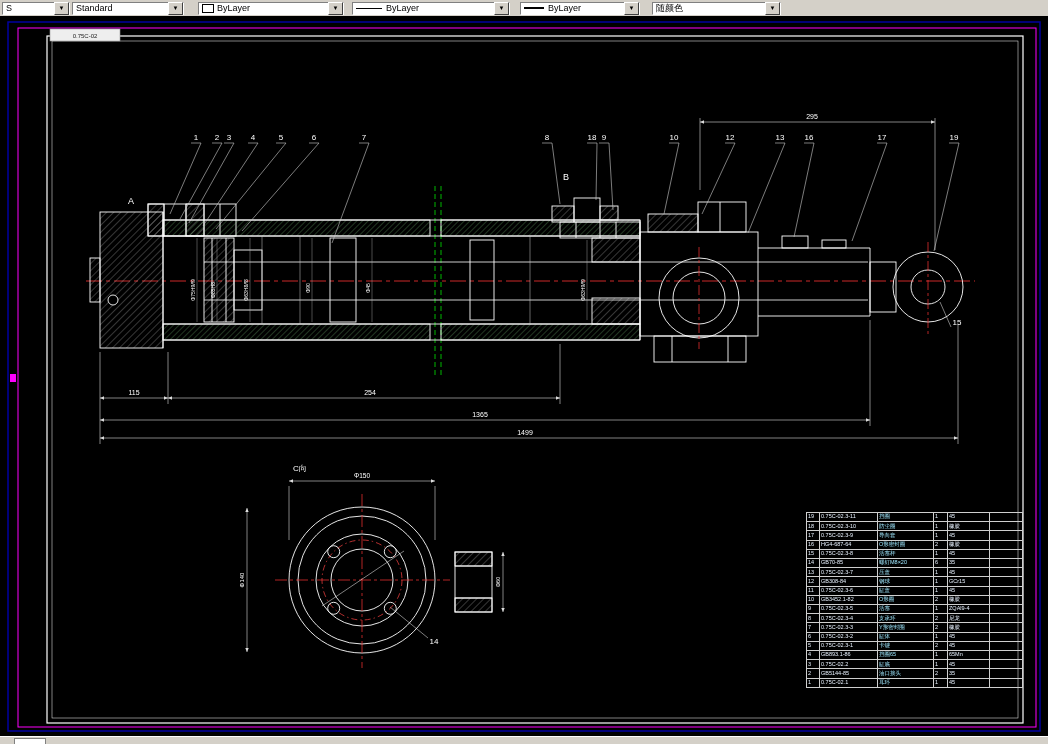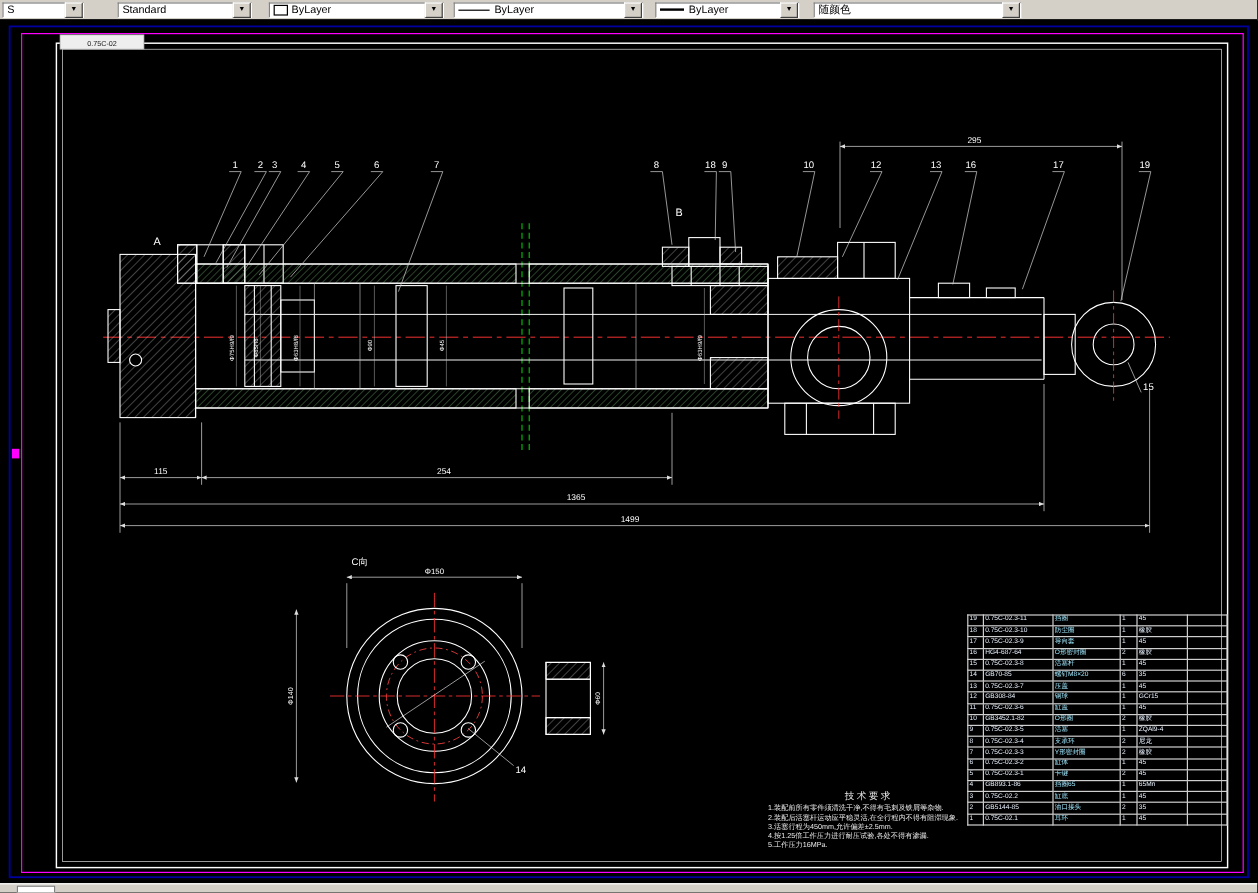--- a/index.html
+++ b/index.html
@@ -46,40 +46,40 @@
 </head>
 <body>
 
 <div class="screen">
 
   <div class="toolbar">
     <div class="combo" style="margin-left:2px;width:68px">
       <span class="ctext">S</span>
       <span class="arrowbtn">▼</span>
     </div>
-    <div class="combo" style="margin-left:28px;width:112px">
+    <div class="combo" style="margin-left:2px;width:112px">
       <span class="ctext">Standard</span>
       <span class="arrowbtn">▼</span>
     </div>
     <div class="combo" style="margin-left:14px;width:146px">
       <span class="swatch"></span>
       <span class="ctext">ByLayer</span>
       <span class="arrowbtn">▼</span>
     </div>
     <div class="combo" style="margin-left:8px;width:158px">
       <span class="ltglyph"></span>
       <span class="ctext">ByLayer</span>
       <span class="arrowbtn">▼</span>
     </div>
     <div class="combo" style="margin-left:10px;width:120px">
       <span class="lwglyph"></span>
       <span class="ctext">ByLayer</span>
       <span class="arrowbtn">▼</span>
     </div>
-    <div class="combo" style="margin-left:12px;width:173px">
+    <div class="combo" style="margin-left:12px;width:129px">
       <span class="ctext">随颜色</span>
       <span class="arrowbtn">▼</span>
     </div>
   </div>
 
   <div class="canvas">
     <svg width="1048" height="720" viewBox="0 16 1048 720">
       <defs>
         <pattern id="hW" patternUnits="userSpaceOnUse" width="5" height="5" patternTransform="rotate(45)">
           <line x1="0" y1="0" x2="0" y2="5" stroke="#dddddd" stroke-width="0.5"></line>
@@ -289,30 +289,20 @@
         <rect x="455" y="552" width="37" height="14" fill="url(#hW)"></rect>
         <rect x="455" y="598" width="37" height="14" fill="url(#hW)"></rect>
         <line x1="455" y1="566" x2="492" y2="566"></line>
         <line x1="455" y1="598" x2="492" y2="598"></line>
         <line x1="503" y1="552" x2="503" y2="612" stroke="#d8d8d8" stroke-width="0.6" marker-start="url(#ar)" marker-end="url(#ar)"></line>
         <text x="500" y="582" font-size="5.5" fill="#ffffff" stroke="none" text-anchor="middle" transform="rotate(-90 500 582)">Φ60</text>
       </g>
     </svg>
 
     
-    <div class="tech">
-      <div class="tech-title">技术要求</div>
-      <div>
-          <div class="tech-item">1.装配前所有零件须清洗干净,不得有毛刺及铁屑等杂物.</div>
-          <div class="tech-item">2.装配后活塞杆运动应平稳灵活,在全行程内不得有阻滞现象.</div>
-          <div class="tech-item">3.活塞行程为450mm,允许偏差±2.5mm.</div>
-          <div class="tech-item">4.按1.25倍工作压力进行耐压试验,各处不得有渗漏.</div>
-          <div class="tech-item">5.工作压力16MPa.</div>
-        </div>
-    </div>
 
     
     <div class="bom">
       <table>
         <colgroup>
           <col style="width:13px">
             <col style="width:58px">
             <col style="width:56px">
           <col style="width:14px">
             <col style="width:42px">

